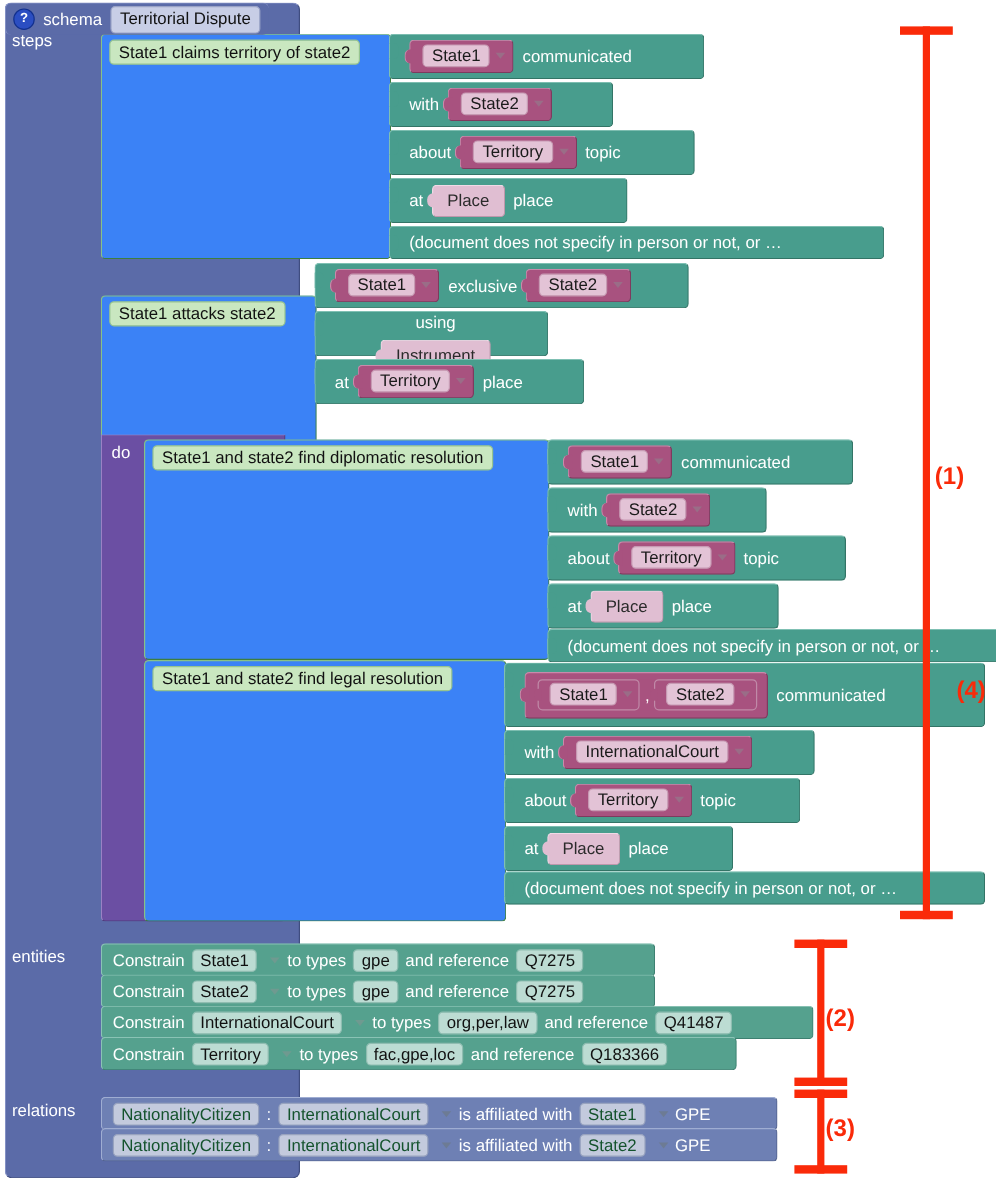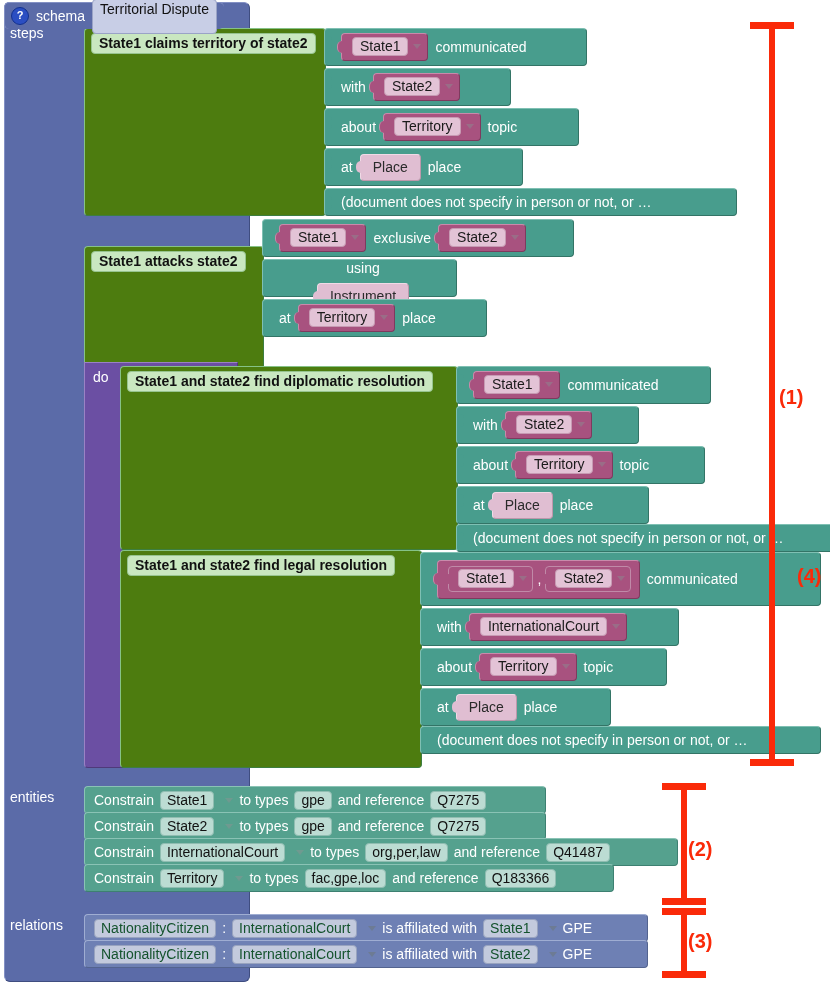--- a/index.html
+++ b/index.html
@@ -28,21 +28,21 @@
     width:16px;height:16px;border-radius:50%;
     background:#2b4ec2;border:1px solid #12308e;
     color:#fff;font-size:11px;font-weight:bold;line-height:14px;
     text-align:center;display:block;
   }
   .lbl-white{color:#ffffff;font-size:14px;white-space:nowrap;}
 
   
   .field{
     display:inline-block;background:#c8cee6;color:#111;
-    border-radius:4px;padding:1px 7px 16px 7px;font-size:14px;
+    border-radius:4px;padding:1px 7px 4px 7px;font-size:14px;
     border:1px solid #9aa3c6;white-space:nowrap;
   }
   .field-green{
     display:inline-block;background:#c9e7c0;color:#111;
     border-radius:4px;padding:1px 7px 2px 7px;font-size:14px;
     border:1px solid #97c48f;white-space:nowrap;
   }
   .field-teal{
     display:inline-block;background:#bcdcd3;color:#111;
     border-radius:4px;padding:0px 6px 1px 6px;font-size:14px;
@@ -62,24 +62,24 @@
     display:inline-block;margin-left:5px;
     border-left:4px solid transparent;border-right:4px solid transparent;
     border-top:5px solid #6d7b94;vertical-align:1px;
   }
   .caret-t{border-top-color:#6f9a90;}
   .caret-s{border-top-color:#6d7b94;}
   .caret-p{border-top-color:#9a6d87;}
 
   
   .green{
-    background:#4d7c0f;
+    background:#3b82f6;
     border-top:1px solid #86c287;border-left:1px solid #86c287;
     border-bottom:1px solid #3d7e3f;border-right:1px solid #3d7e3f;
-    border-radius:4px;position:absolute;font-weight:bold;
+    border-radius:4px;position:absolute;
   }
   .green-title{position:absolute;left:6px;top:4px;}
 
   
   .teal{
     background:#489D8D;
     border-top:1px solid #7fc0b3;border-left:1px solid #7fc0b3;
     border-bottom:1px solid #337466;border-right:1px solid #337466;
     border-radius:4px;position:absolute;
     display:flex;align-items:center;gap:7px;padding:0 9px 0 16px;

